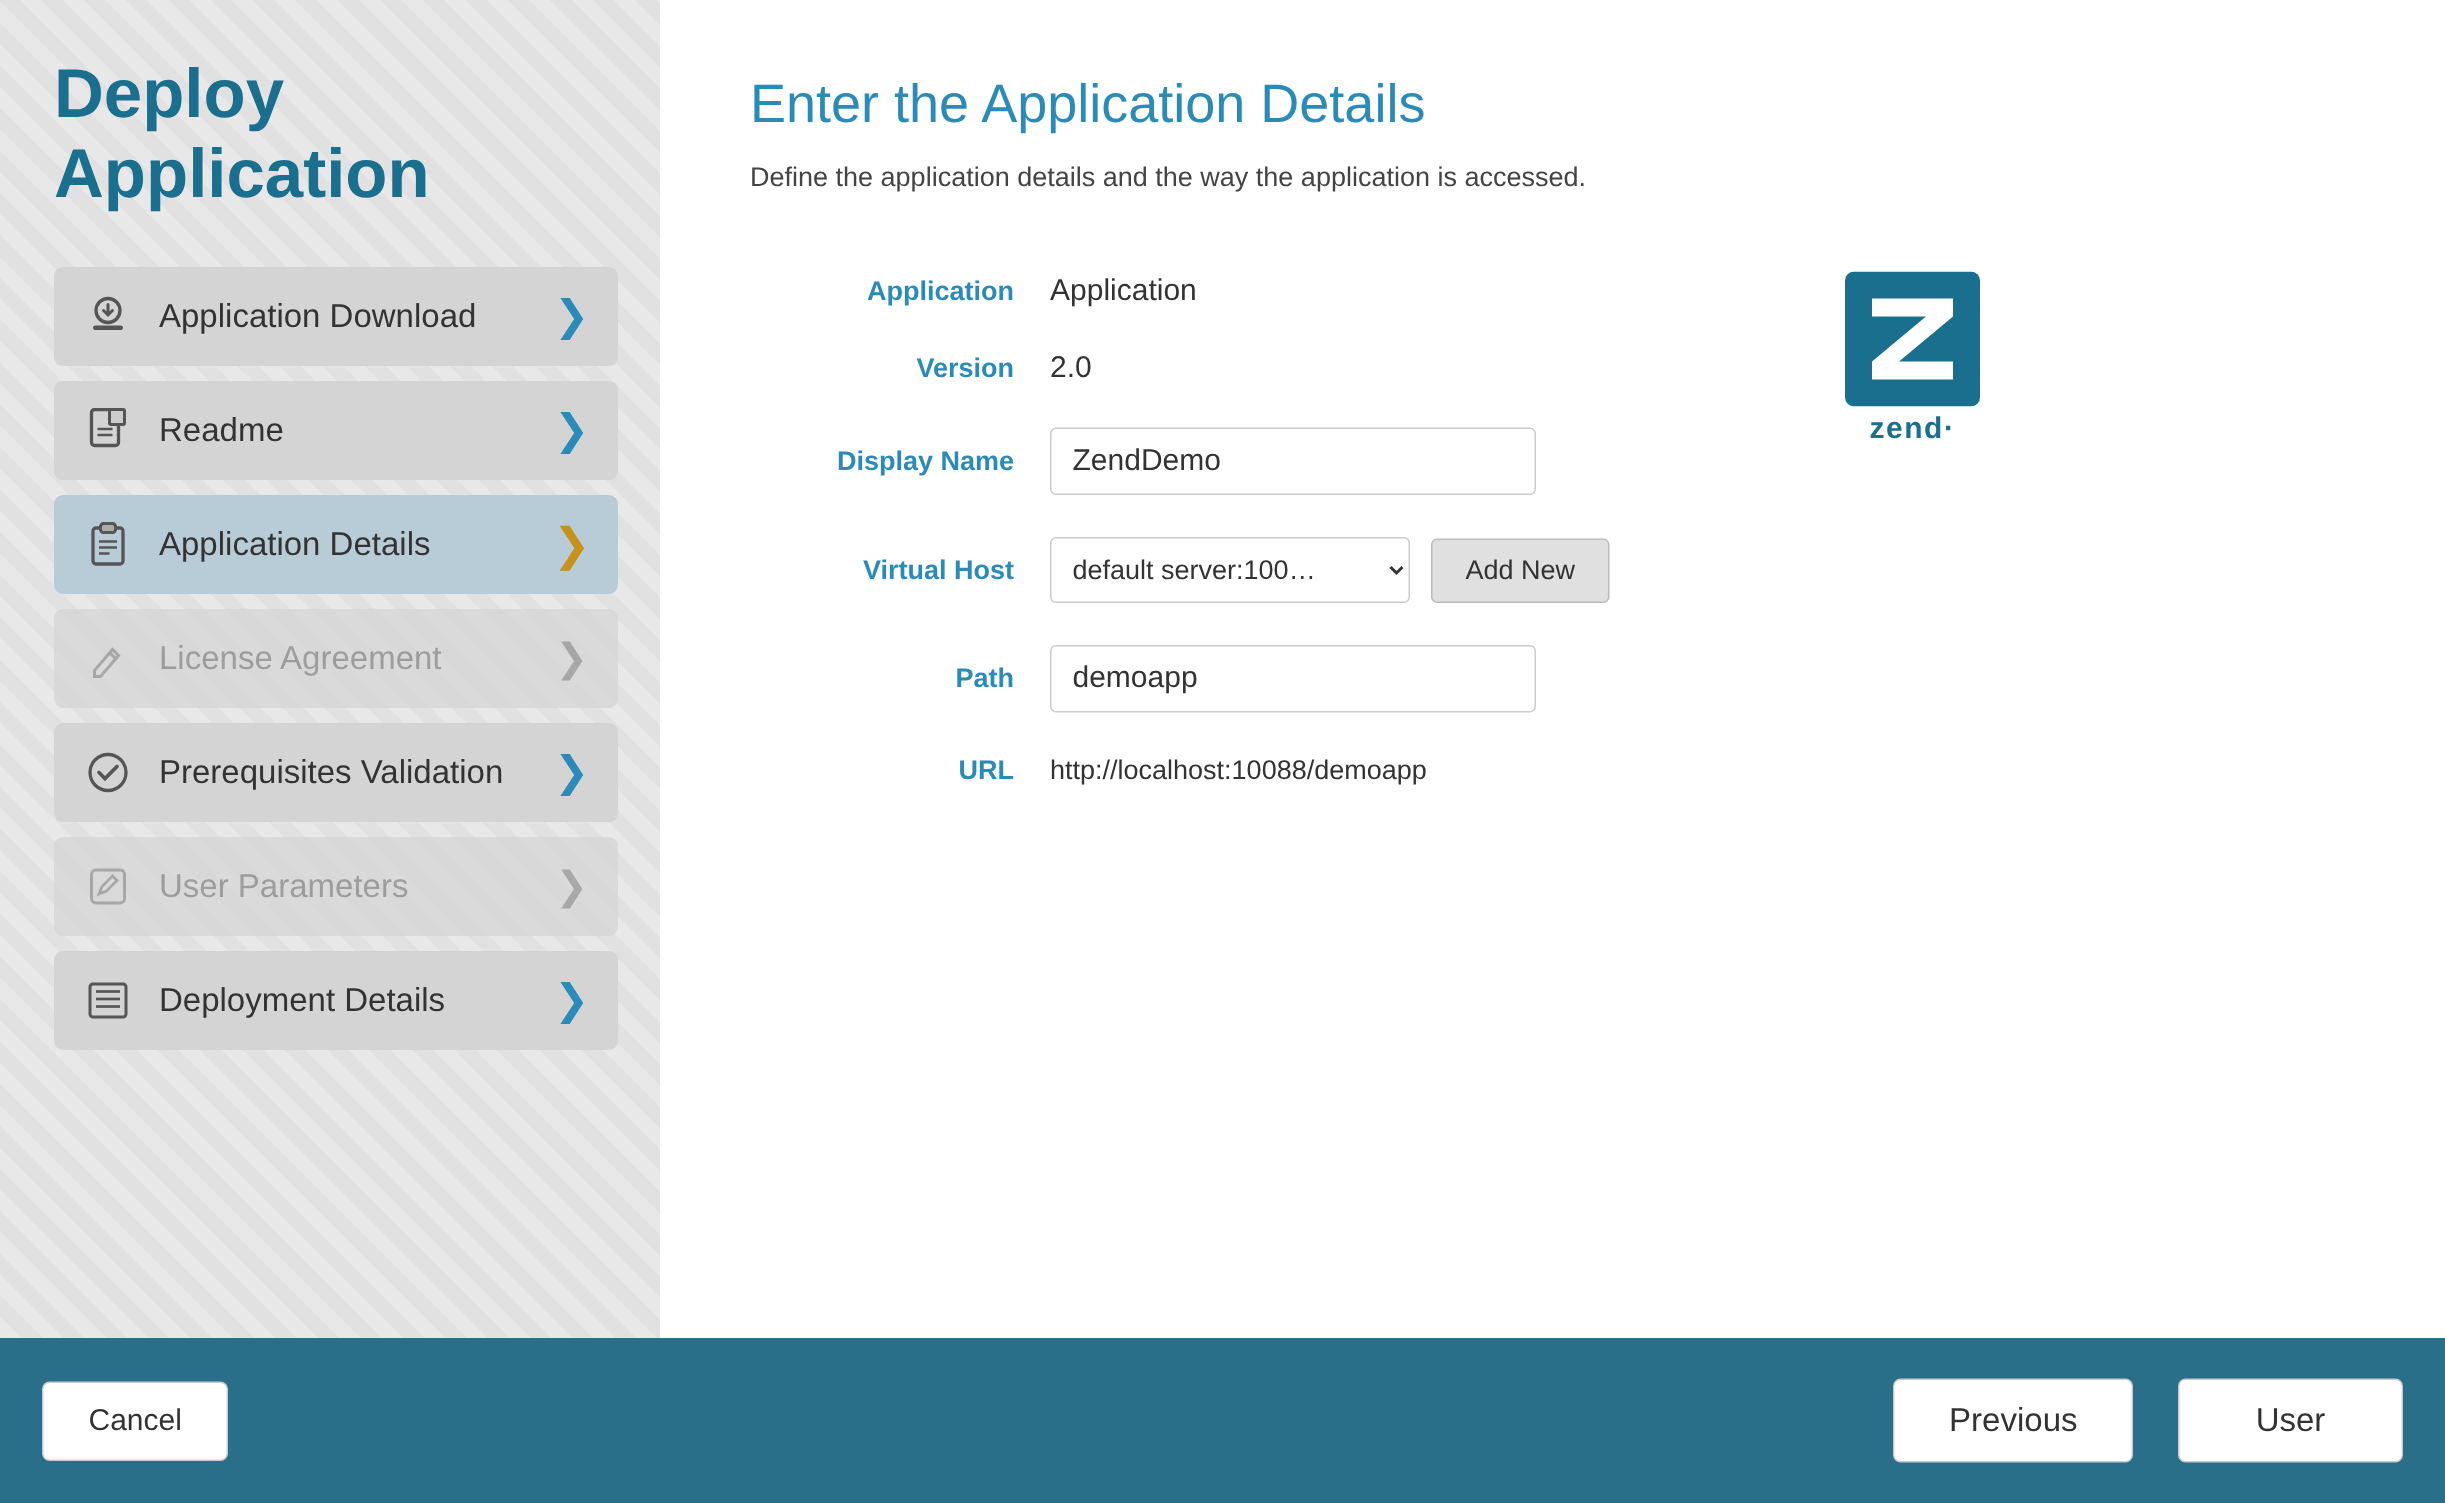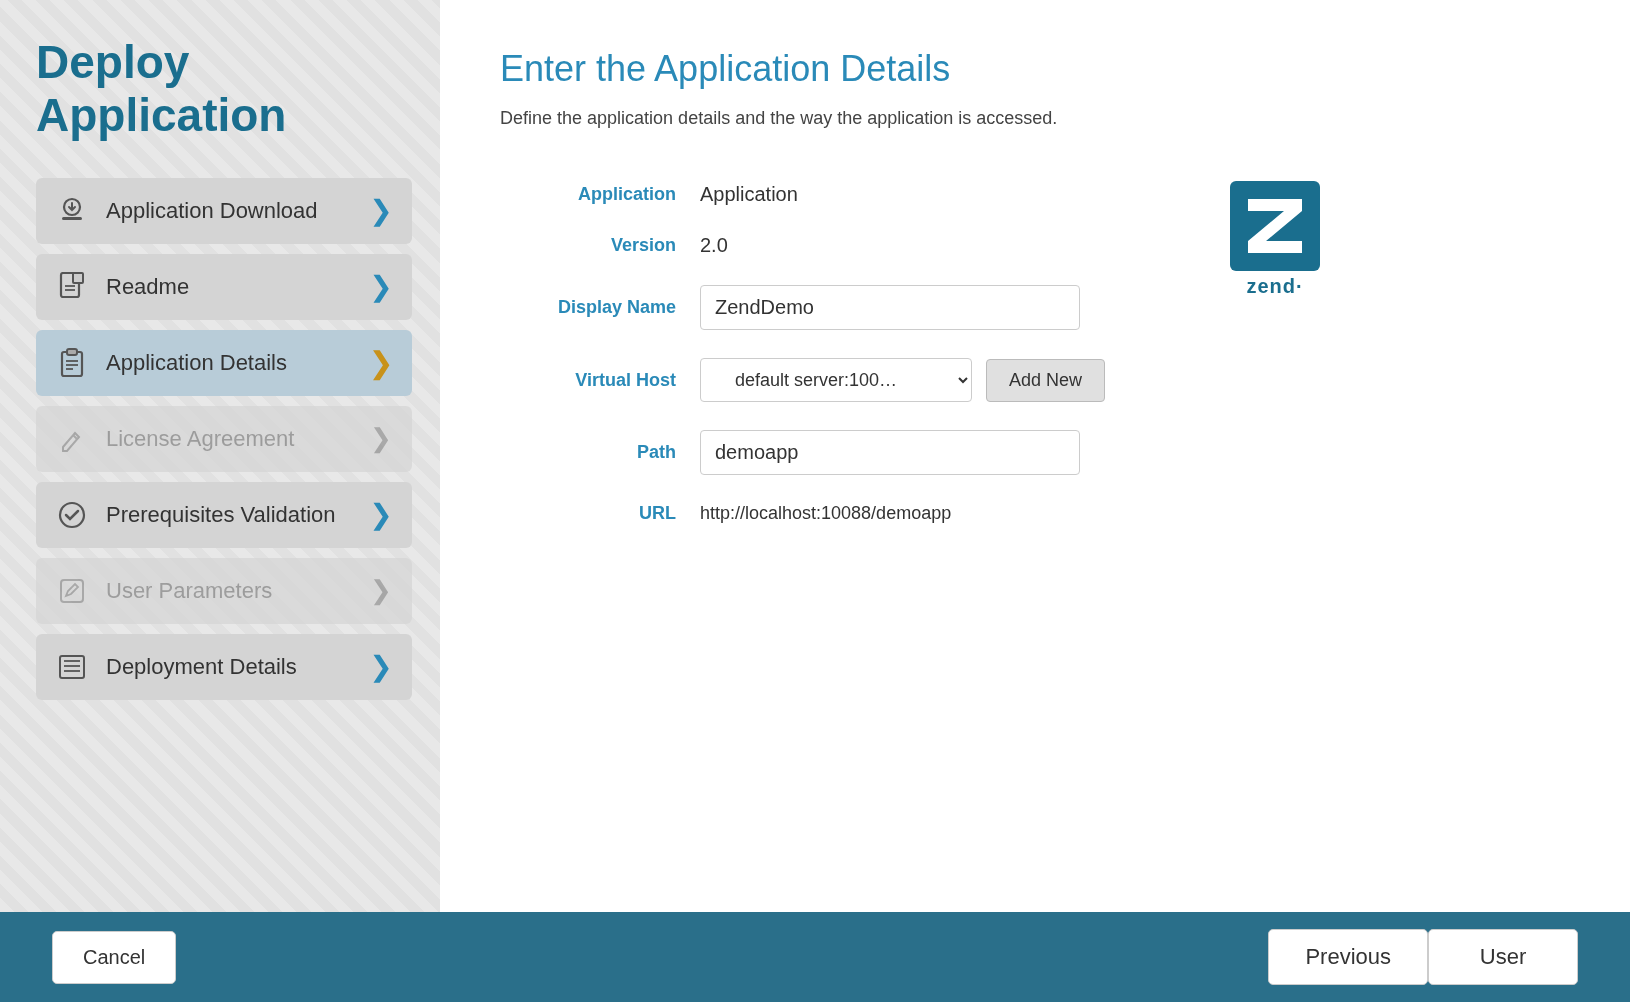--- a/index.html
+++ b/index.html
@@ -161,38 +161,38 @@
 
     .form-value {
       font-size: 20px;
       color: #333;
       padding: 14px 0;
       display: flex;
       align-items: center;
     }
 
     .form-value input[type="text"] {
-      width: 380px;
+      width: 324px;
       padding: 10px 14px;
       font-size: 20px;
       border: 1px solid #ccc;
       border-radius: 4px;
       outline: none;
       color: #333;
     }
 
     .virtual-host-row {
       display: flex;
       align-items: center;
       gap: 14px;
     }
 
     .virtual-host-select {
-      width: 272px;
-      padding: 10px 30px;
+      width: 240px;
+      padding: 10px 10px;
       font-size: 18px;
       border: 1px solid #ccc;
       border-radius: 4px;
       background: #fff;
       color: #333;
       cursor: pointer;
       appearance: auto;
     }
 
     .add-new-btn {
@@ -229,36 +229,36 @@
     .zend-logo-text {
       font-size: 20px;
       color: #1a6e8e;
       font-weight: 700;
       margin-top: 4px;
       letter-spacing: 1px;
     }
 
     
     .footer {
-      height: 90px;
+      height: 110px;
       background: #2a6f8a;
       display: flex;
       align-items: center;
       justify-content: space-between;
-      padding: 0 52px;
+      padding: 0 28px;
     }
 
     .footer-left {
       display: flex;
       align-items: center;
     }
 
     .footer-right {
       display: flex;
-      gap: 0;
+      gap: 30px;
     }
 
     .btn-cancel {
       padding: 14px 30px;
       font-size: 20px;
       background: #fff;
       border: 1px solid #ccc;
       border-radius: 5px;
       cursor: pointer;
       color: #333;

